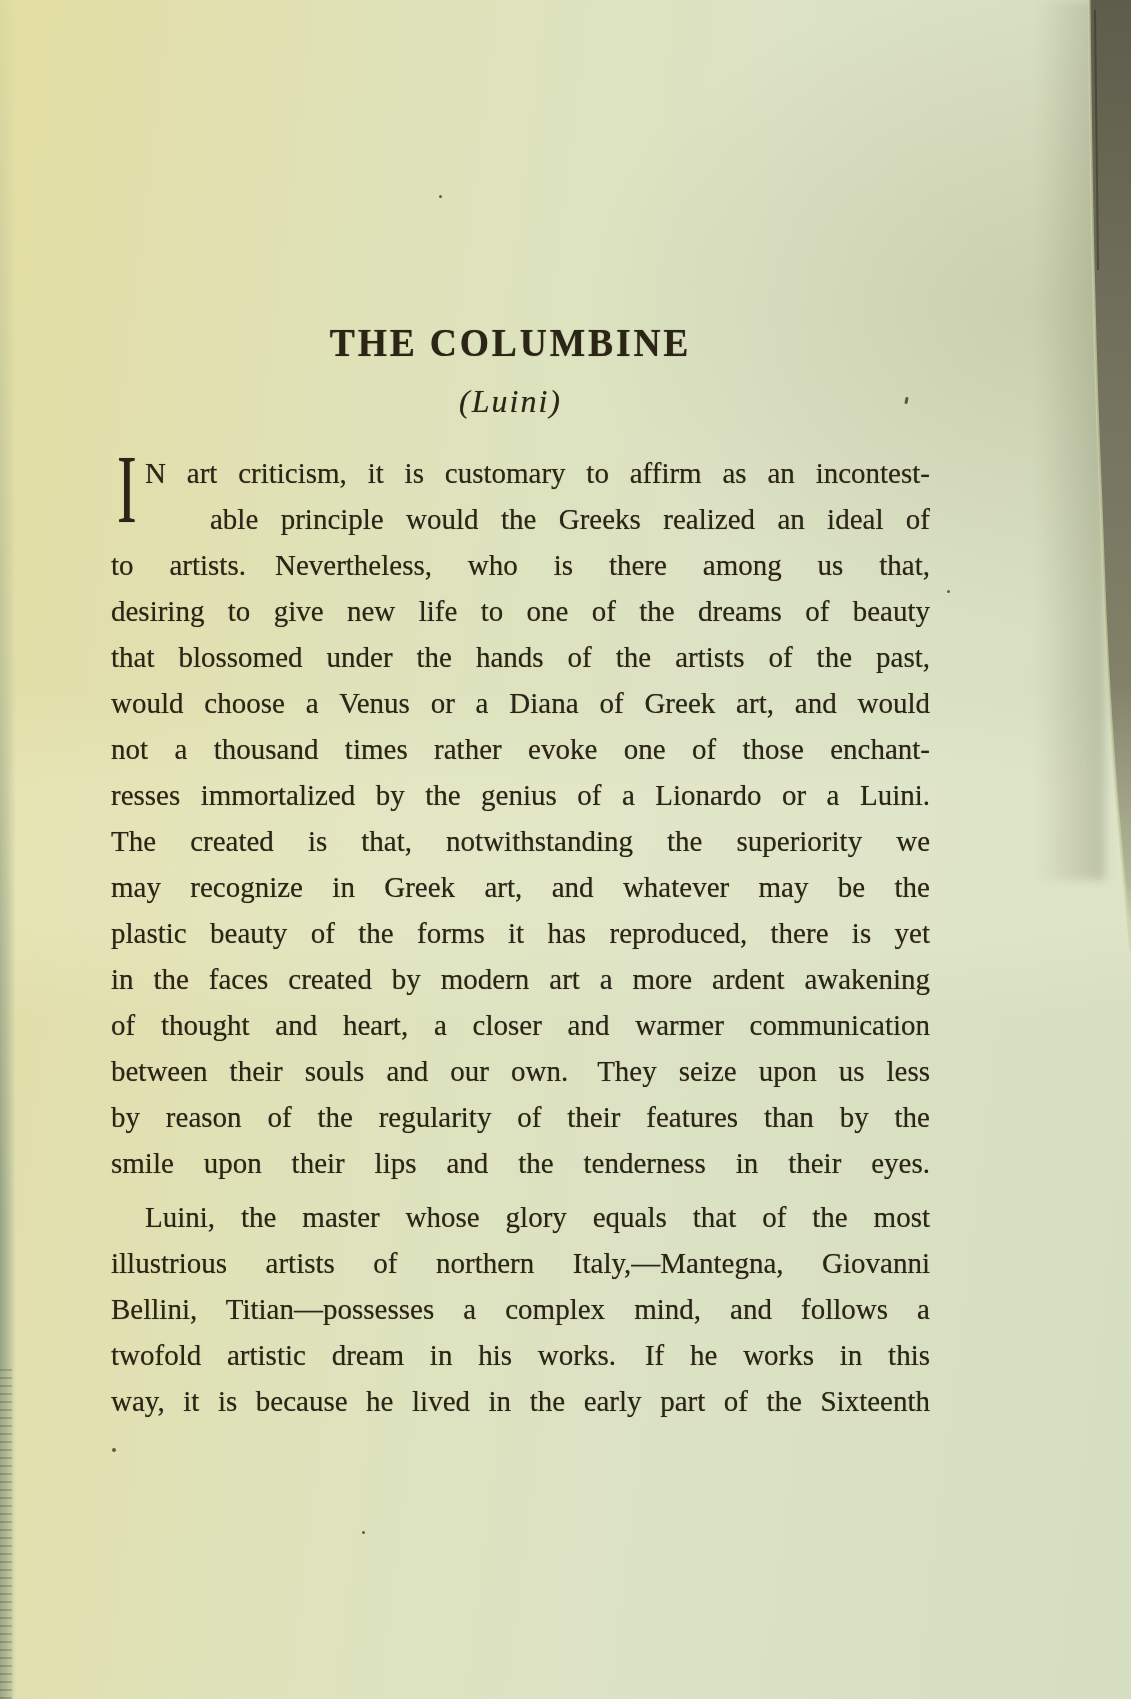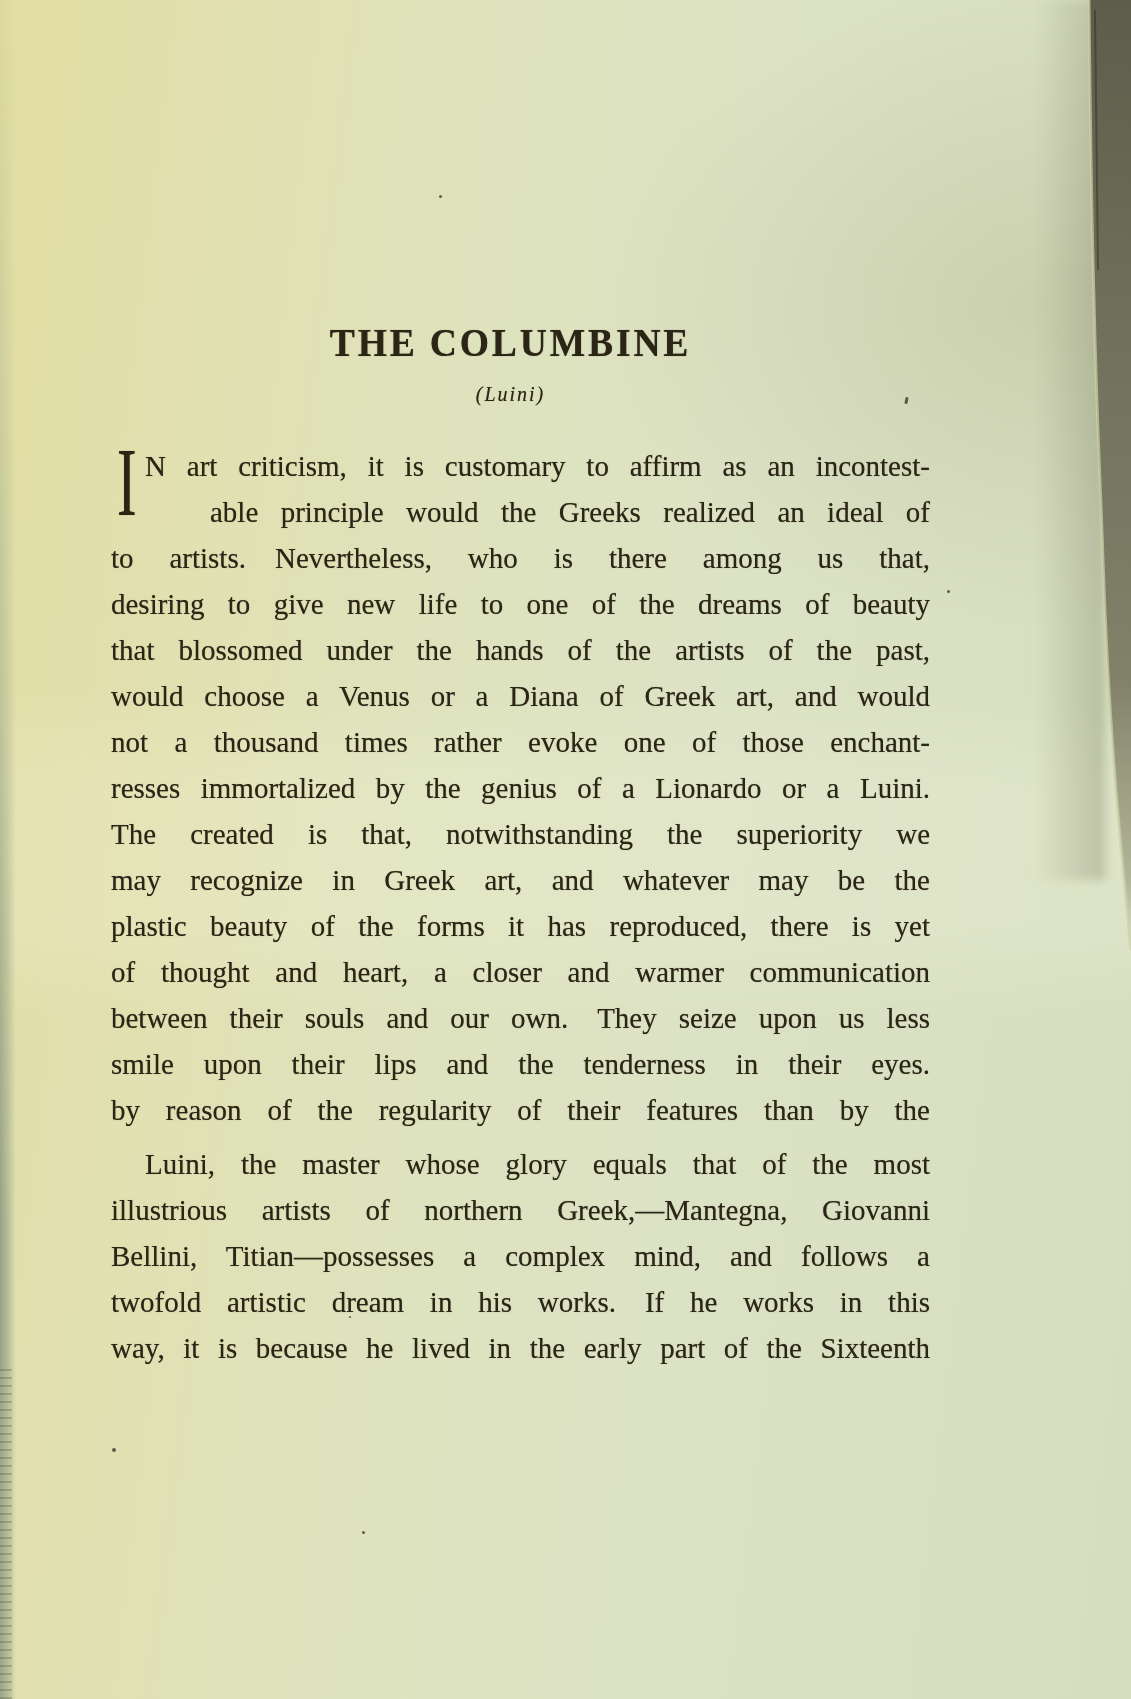--- a/index.html
+++ b/index.html
@@ -38,21 +38,21 @@
   }
   .edge-svg{position:absolute;top:0;right:0;filter:blur(0.7px);}
   
   .text-col{position:absolute;left:111px;top:0;width:819px;color:var(--ink,#2b2516);}
   .headings{position:relative;left:-10px;text-align:center;}
   .title{
     margin-top:323px;font-size:40px;line-height:40px;font-weight:bold;
     letter-spacing:3px;transform:scaleX(0.94);
     text-shadow:0 0 1px rgba(43,37,22,0.65);
   }
-  .subtitle{margin-top:11px;font-size:20px;line-height:40px;font-style:italic;letter-spacing:2px;
+  .subtitle{margin-top:18px;font-size:32px;line-height:40px;font-style:italic;letter-spacing:2px;
     text-shadow:0 0 0.8px rgba(43,37,22,0.5);}
   .author{margin-top:28px;font-size:25px;line-height:30px;font-weight:bold;letter-spacing:3px;
     text-shadow:0 0 0.8px rgba(43,37,22,0.6);}
   .body-text{margin-top:29px;font-size:29px;}
   .para{position:relative;}
   .line{
     line-height:46px;
     text-align:justify;text-align-last:justify;
     text-shadow:0 0 0.8px rgba(43,37,22,0.55);
     white-space:normal;
@@ -106,30 +106,31 @@
             <div class="line">able principle would the Greeks realized an ideal of</div>
             <div class="line">to artists. Nevertheless, who is there among us that,</div>
             <div class="line">desiring to give new life to one of the dreams of beauty</div>
             <div class="line">that blossomed under the hands of the artists of the past,</div>
             <div class="line">would choose a Venus or a Diana of Greek art, and would</div>
             <div class="line">not a thousand times rather evoke one of those enchant-</div>
             <div class="line">resses immortalized by the genius of a Lionardo or a Luini.</div>
             <div class="line">The created is that, notwithstanding the superiority we</div>
             <div class="line">may recognize in Greek art, and whatever may be the</div>
             <div class="line">plastic beauty of the forms it has reproduced, there is yet</div>
+            <div class="line">in the faces created by modern art a more ardent awakening</div>
             <div class="line">of thought and heart, a closer and warmer communication</div>
             <div class="line">between their souls and our own. They seize upon us less</div>
+            <div class="line">by reason of the regularity of their features than by the</div>
             <div class="line">smile upon their lips and the tenderness in their eyes.</div>
-            <div class="line">by reason of the regularity of their features than by the</div>
           </div>
         </div>
         <div class="para no-cap">
           <div class="lines">
             <div class="line">Luini, the master whose glory equals that of the most</div>
-            <div class="line">illustrious artists of northern Greek,—Mantegna, Giovanni</div>
+            <div class="line">illustrious artists of northern Italy,—Mantegna, Giovanni</div>
             <div class="line">Bellini, Titian—possesses a complex mind, and follows a</div>
             <div class="line">twofold artistic dream in his works. If he works in this</div>
             <div class="line">way, it is because he lived in the early part of the Sixteenth</div>
           </div>
         </div>
       </div>
   </div>
 
   <div class="speck" style="left:439px;top:195px;width:3px;height:3px;"></div>
   <div class="speck" style="left:905px;top:397px;width:3px;height:7px;border-radius:2px;transform:rotate(12deg);"></div>

